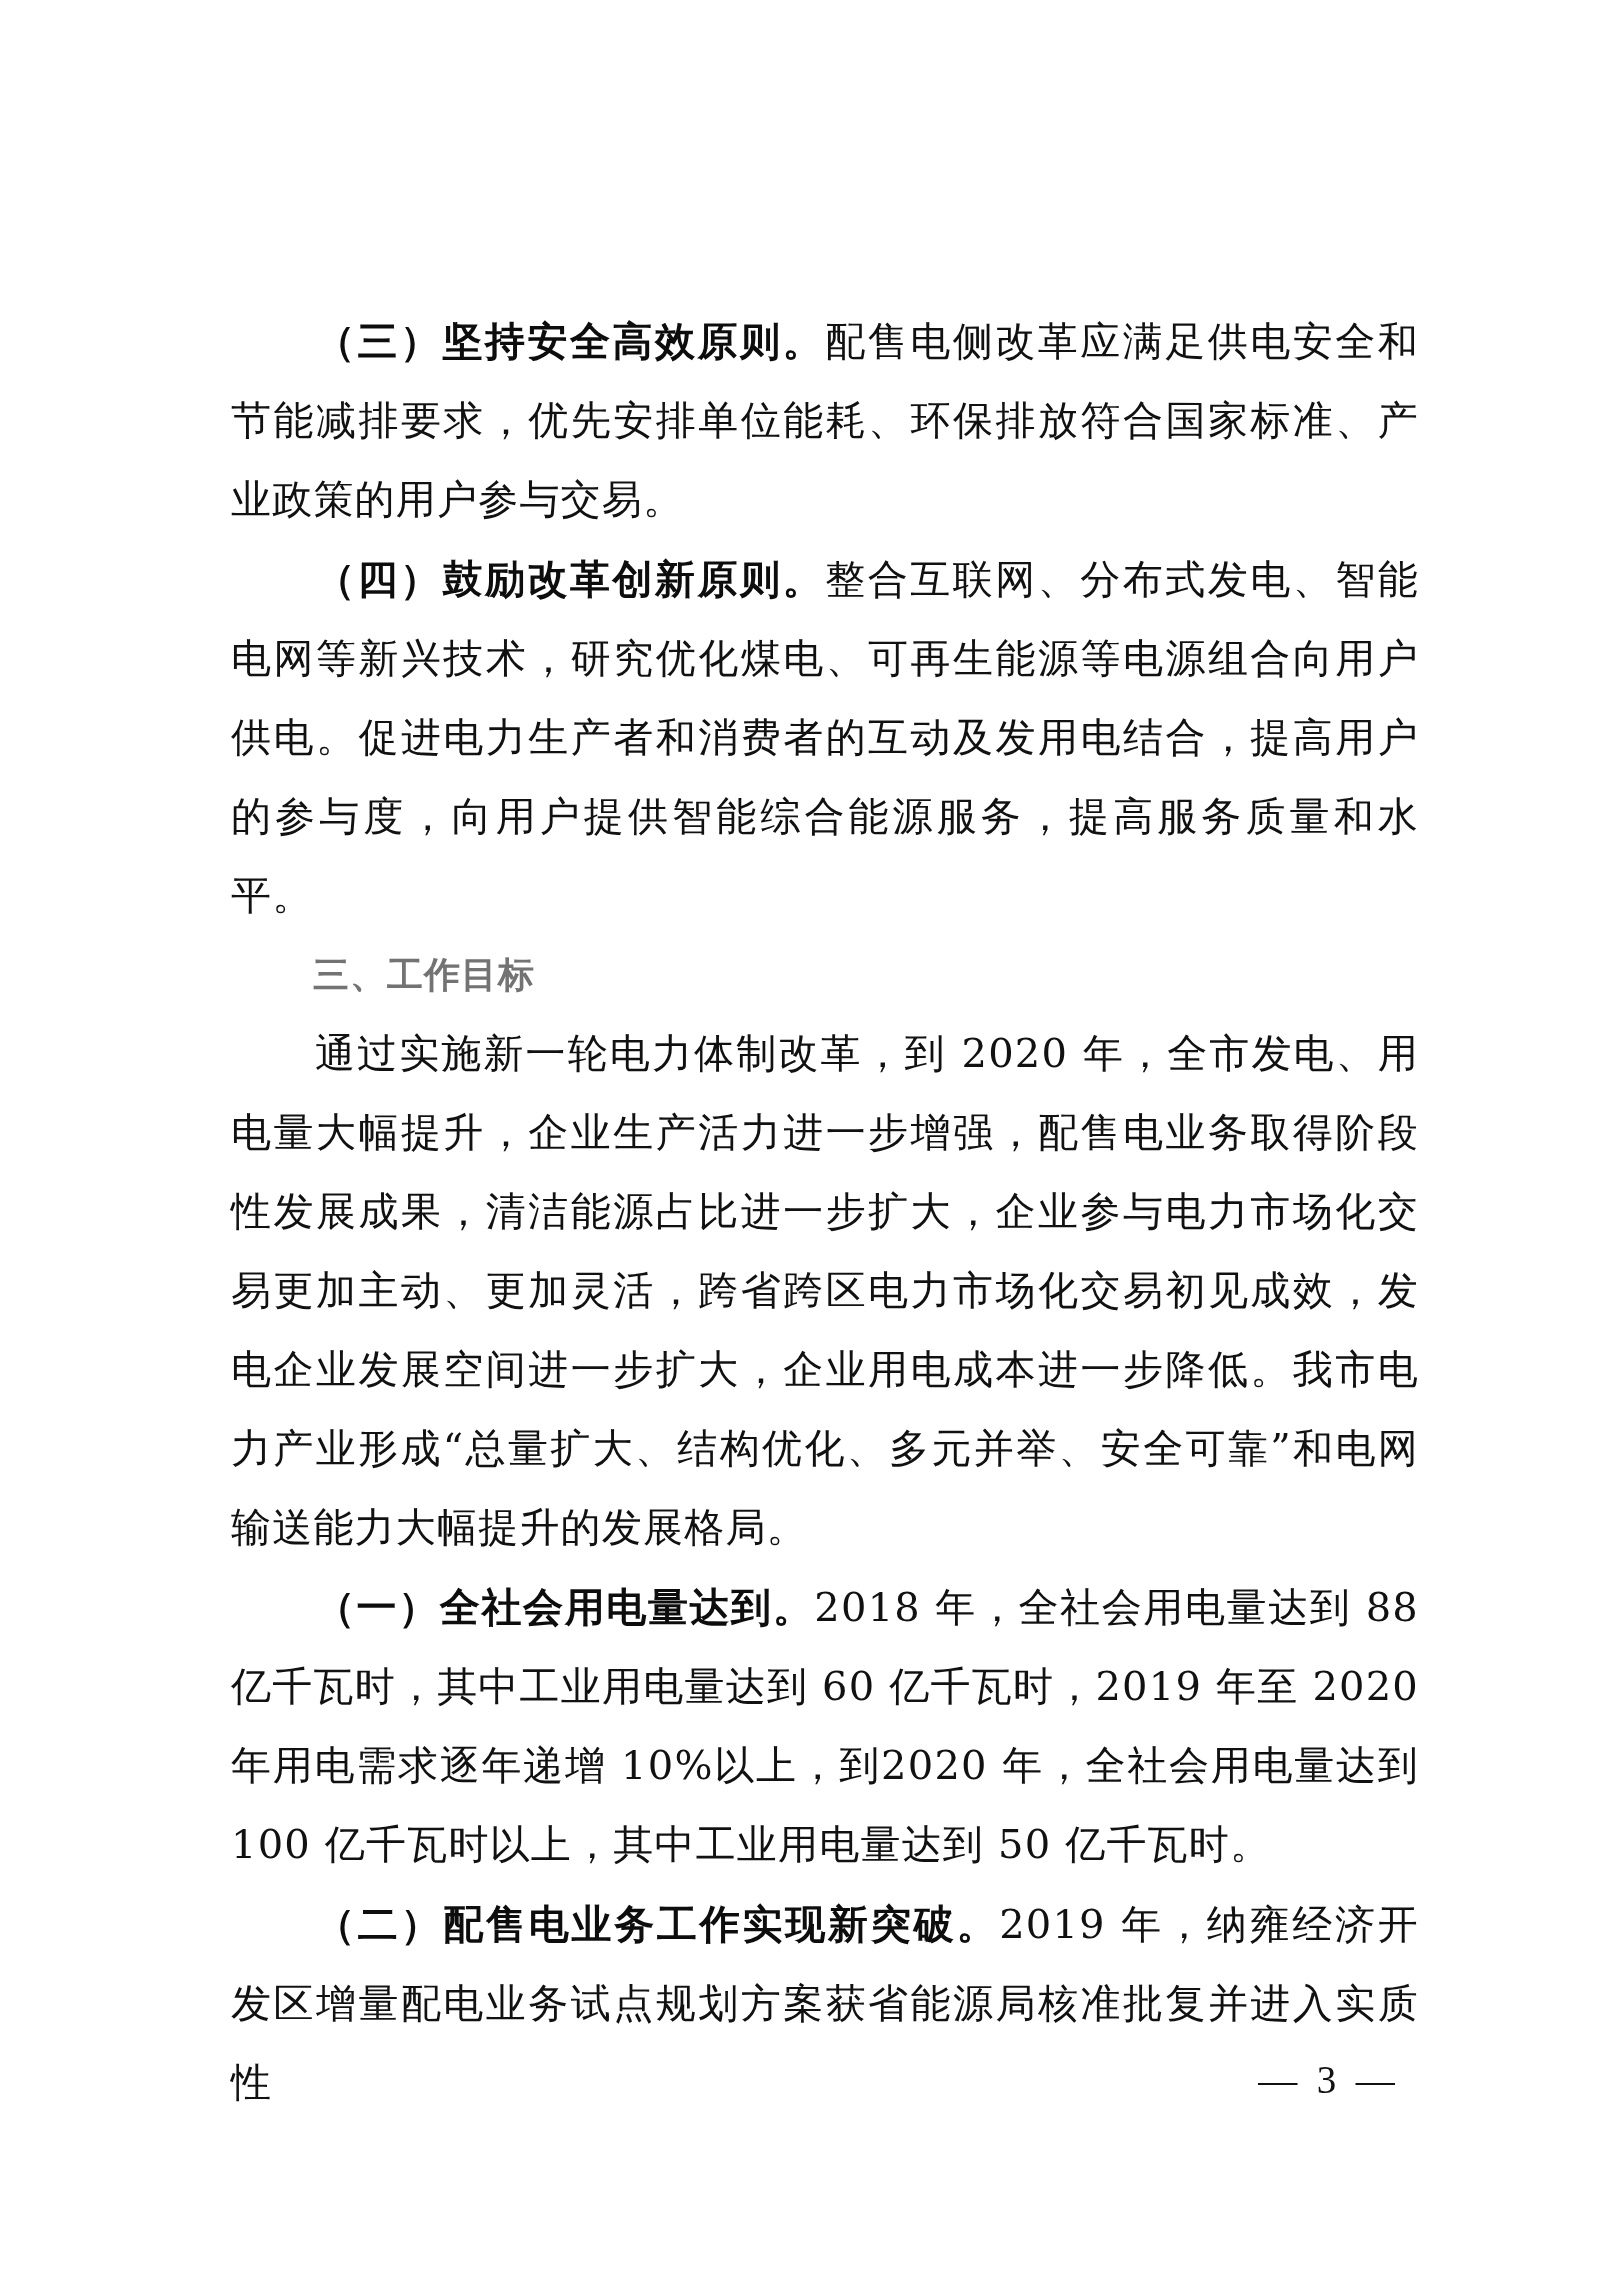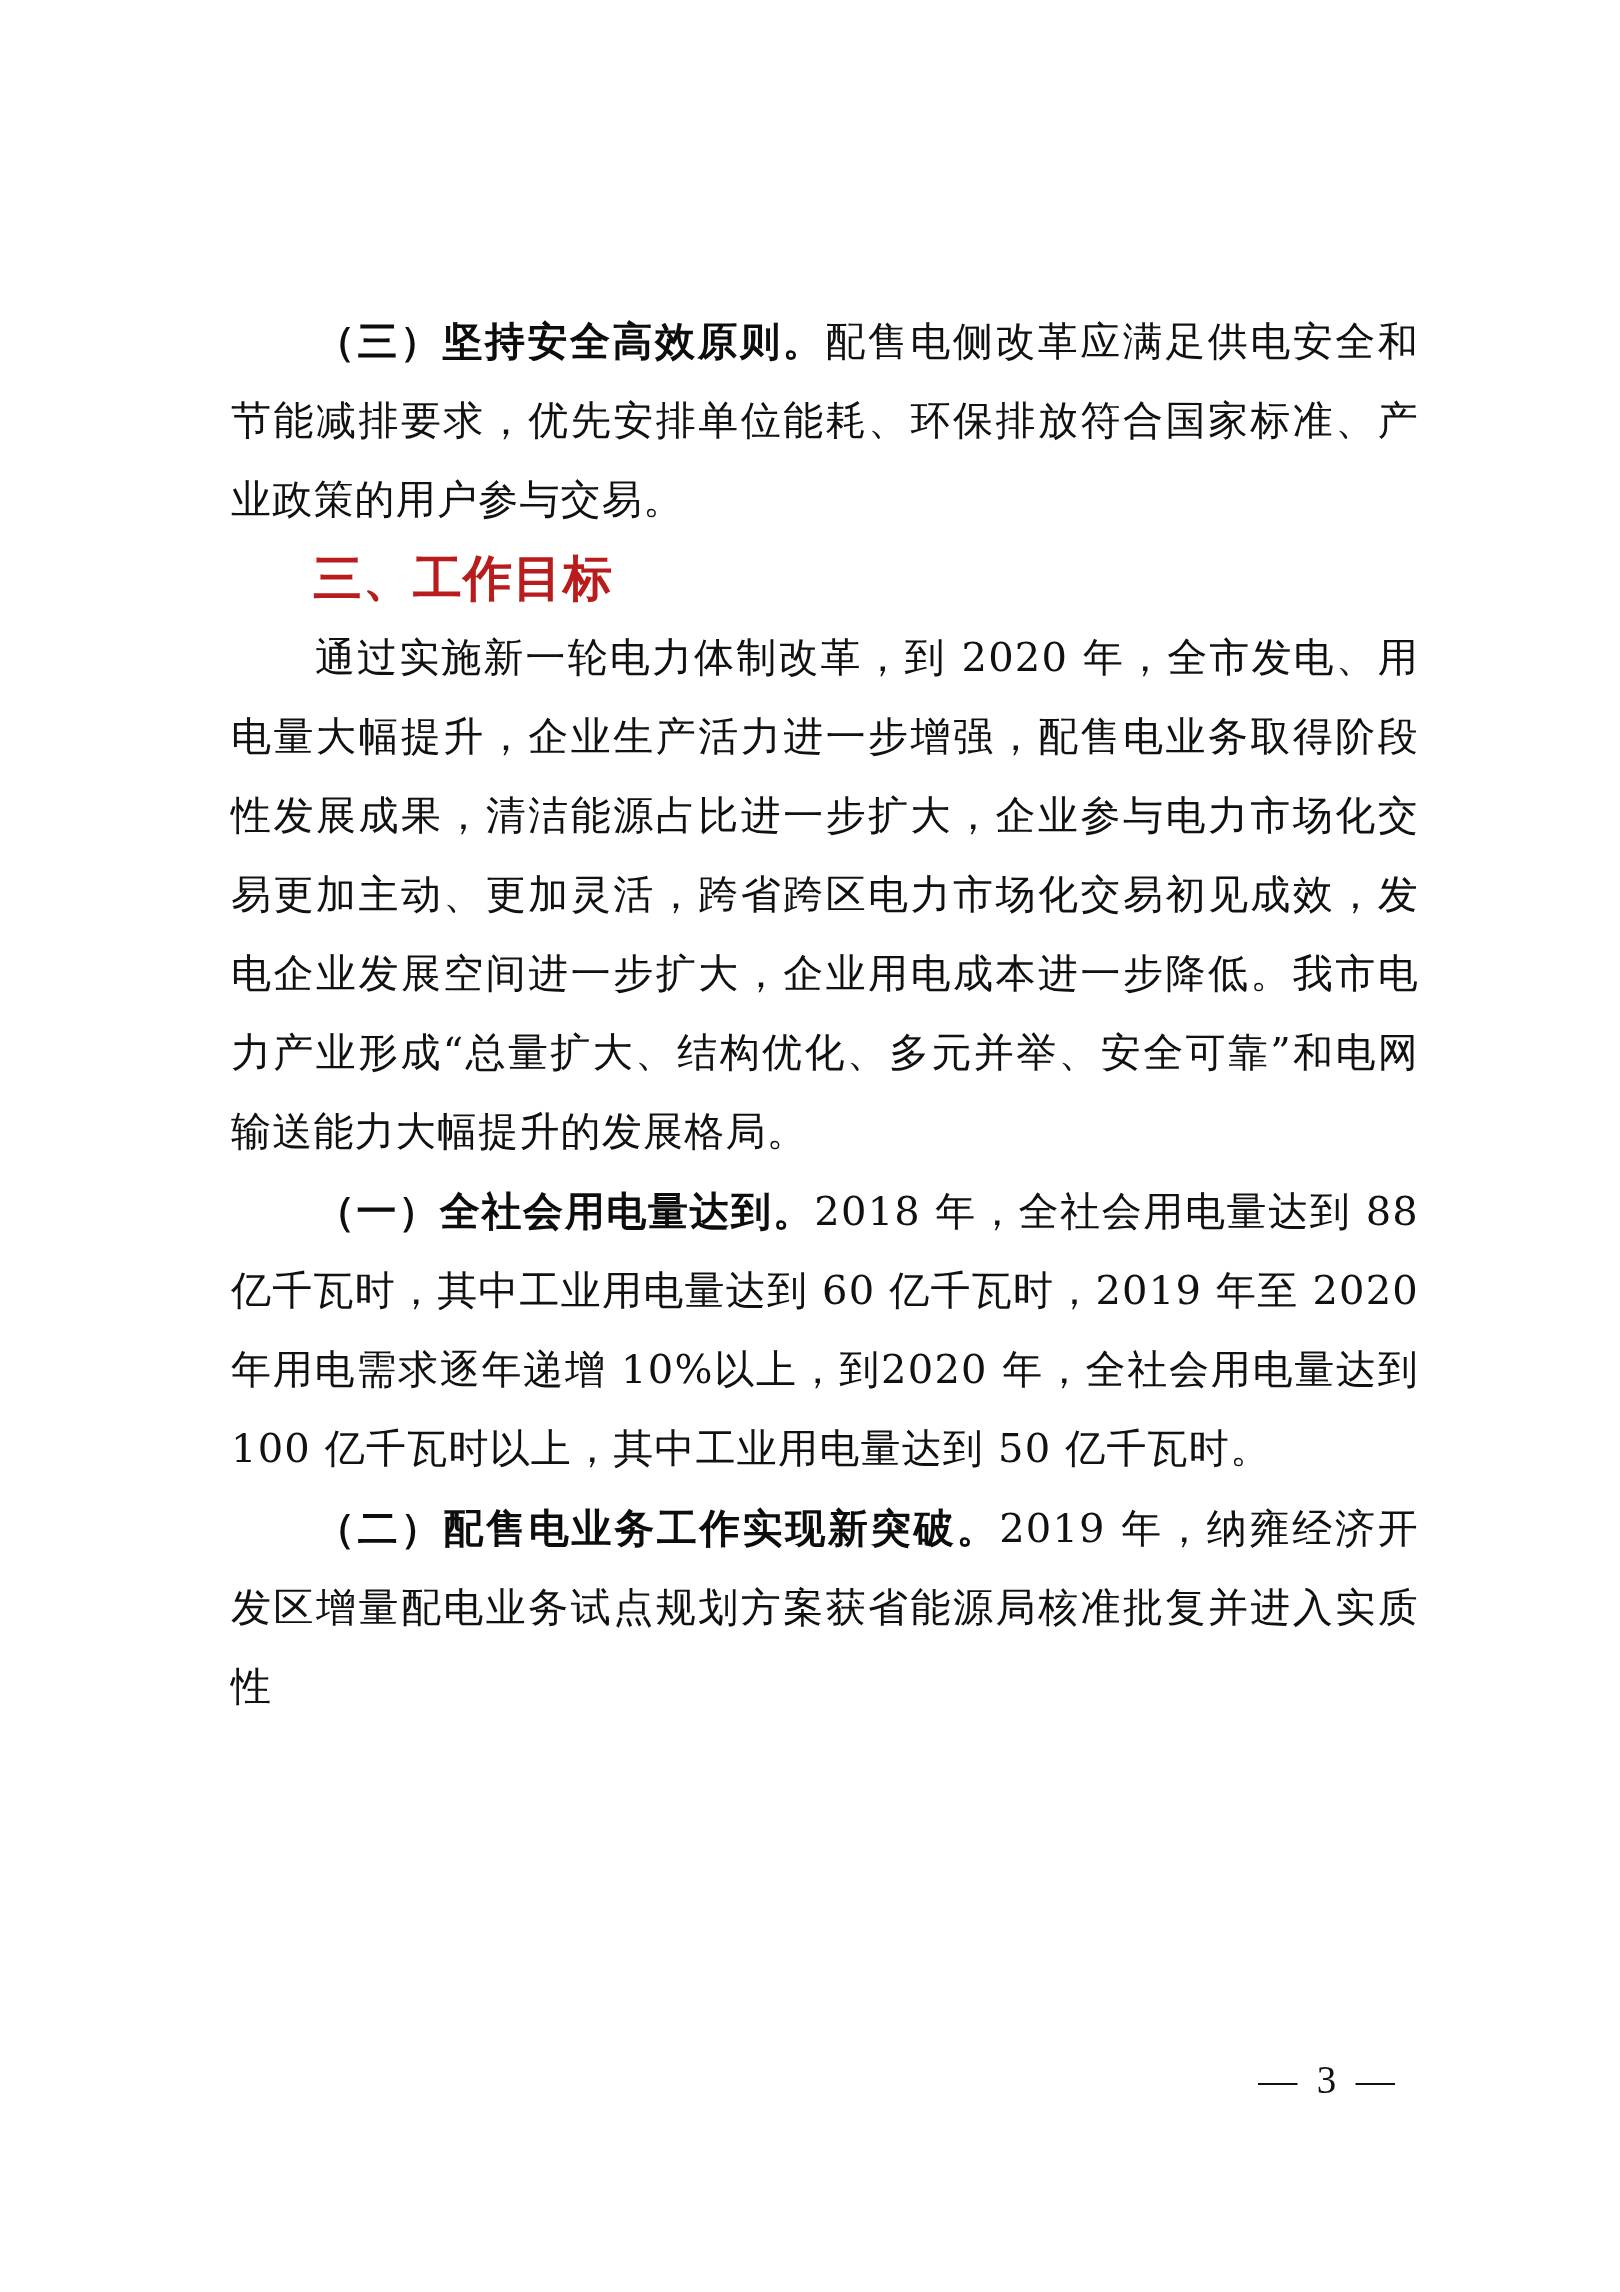--- a/index.html
+++ b/index.html
@@ -40,25 +40,25 @@
     }
     .para .lead {
       font-family: "DejaVu Serif", "Liberation Serif", serif;
       font-weight: 600;
       color: #0d0d0d;
     }
     .heading {
       margin: 0;
       font-family: "DejaVu Sans", "Liberation Sans", sans-serif;
       font-weight: bold;
-      font-size: 49px;
+      font-size: 36px;
       line-height: 79px;
       text-indent: 82px;
       letter-spacing: 1px;
-      color: #b91c1c;
+      color: #737373;
     }
     .page-number {
       position: absolute;
       left: 1235px;
       top: 2058px;
       width: 167px;
       text-align: center;
       font-family: "Liberation Serif", "DejaVu Serif", serif;
       font-size: 39px;
       line-height: 43px;
@@ -67,20 +67,21 @@
     }
   </style>
 </head>
 <body>
 
 <div class="page">
   <div class="body-text">
 
     <p class="para"><span class="lead">（三）坚持安全高效原则。</span><span>配售电侧改革应满足供电安全和节能减排要求，优先安排单位能耗、环保排放符合国家标准、产业政策的用户参与交易。</span></p>
 
+    <p class="para"><span class="lead">（四）鼓励改革创新原则。</span><span>整合互联网、分布式发电、智能电网等新兴技术，研究优化煤电、可再生能源等电源组合向用户供电。促进电力生产者和消费者的互动及发用电结合，提高用户的参与度，向用户提供智能综合能源服务，提高服务质量和水平。</span></p>
 
     <p class="heading">三、工作目标</p>
 
     <p class="para"><span>通过实施新一轮电力体制改革，到 2020 年，全市发电、用电量大幅提升，企业生产活力进一步增强，配售电业务取得阶段性发展成果，清洁能源占比进一步扩大，企业参与电力市场化交易更加主动、更加灵活，跨省跨区电力市场化交易初见成效，发电企业发展空间进一步扩大，企业用电成本进一步降低。我市电力产业形成“总量扩大、结构优化、多元并举、安全可靠”和电网输送能力大幅提升的发展格局。</span></p>
 
     <p class="para"><span class="lead">（一）全社会用电量达到。</span><span>2018 年，全社会用电量达到 88 亿千瓦时，其中工业用电量达到 60 亿千瓦时，2019 年至 2020 年用电需求逐年递增 10%以上，到2020 年，全社会用电量达到 100 亿千瓦时以上，其中工业用电量达到 50 亿千瓦时。</span></p>
 
     <p class="para"><span class="lead">（二）配售电业务工作实现新突破。</span><span>2019 年，纳雍经济开发区增量配电业务试点规划方案获省能源局核准批复并进入实质性</span></p>
 
   </div>

